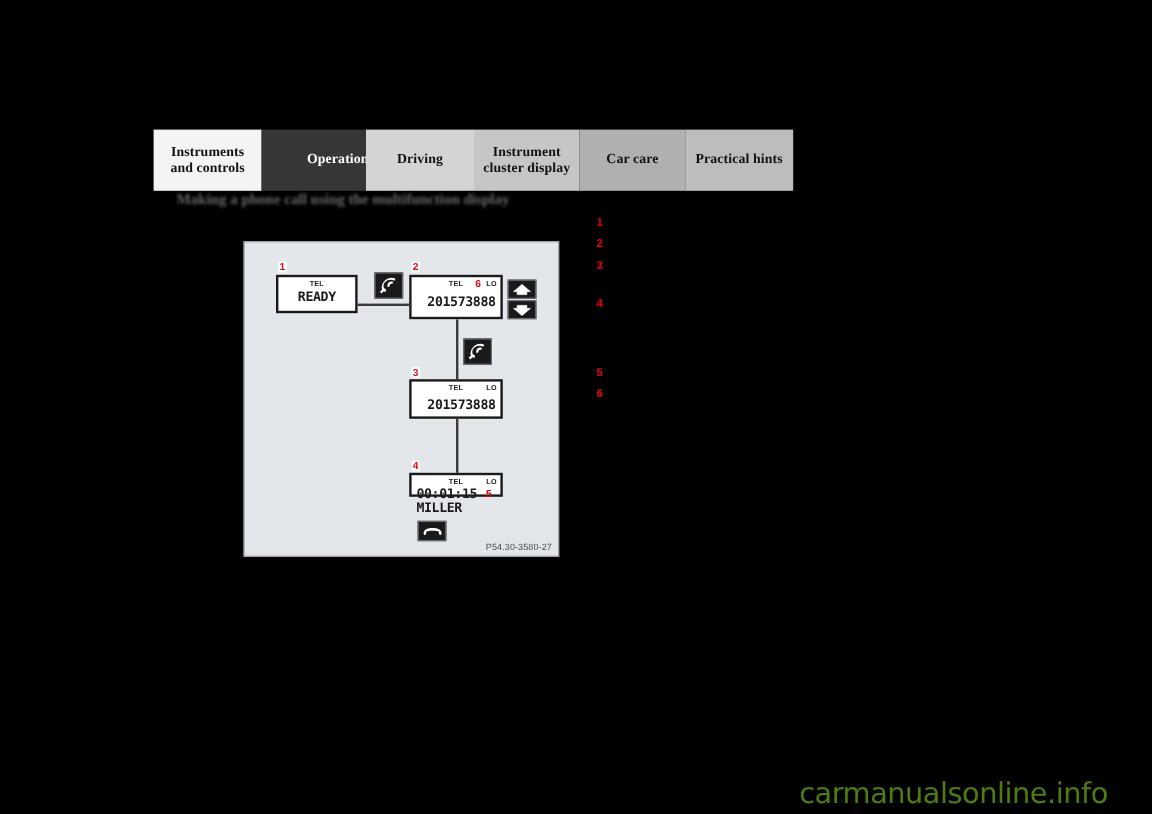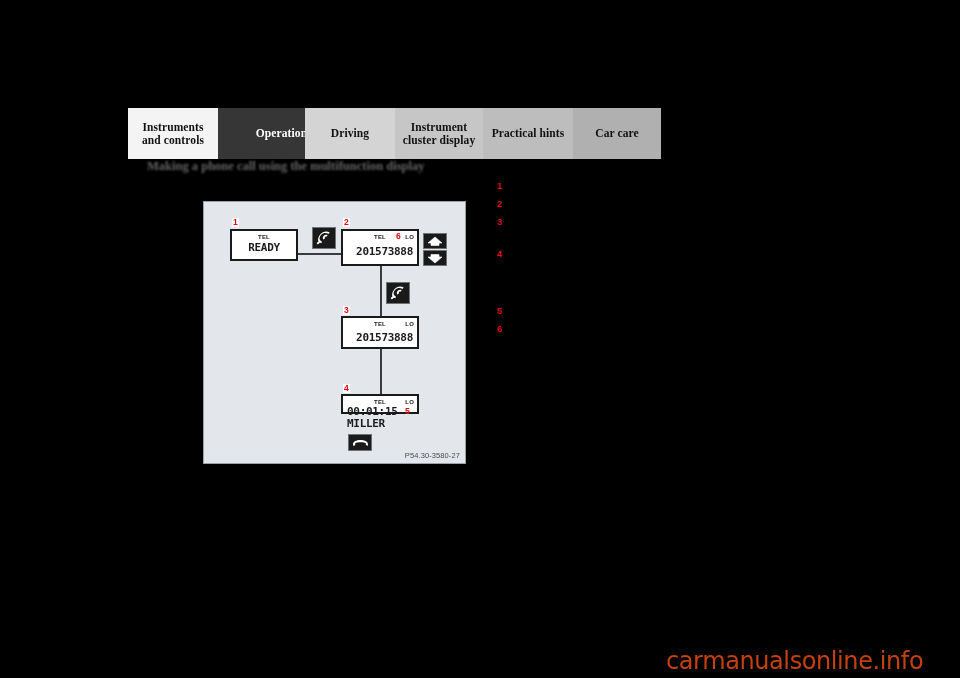--- a/index.html
+++ b/index.html
@@ -198,46 +198,46 @@
     color: #000000;
   }
 
   
   #watermark {
     position: absolute;
     left: 666px;
     top: 647px;
     font-family: "DejaVu Sans", sans-serif;
     font-size: 24px;
-    color: #c2410c;
+    color: #4d7c0f;
     letter-spacing: -0.4px;
     white-space: nowrap;
   }
 </style>
 </head>
 <body>
 
 <div id="tabbar">
   <div class="tab" style="background: rgb(244, 244, 244); width: 90px; flex: 0 0 90px;">
     <span class="tab-label">Instruments and controls</span>
   </div>
   <div class="tab active" style="background: rgb(54, 54, 54); width: 87px; flex: 0 0 87px;">
     <span class="tab-label">Operation</span>
   </div>
   <div class="tab" style="background: rgb(212, 212, 212); width: 90px; flex: 0 0 90px;">
     <span class="tab-label">Driving</span>
   </div>
   <div class="tab" style="background: rgb(198, 198, 198); width: 88px; flex: 0 0 88px;">
     <span class="tab-label">Instrument cluster display</span>
   </div>
+  <div class="tab" style="background: rgb(176, 176, 176); width: 88px; flex: 0 0 88px;">
+    <span class="tab-label">Car care</span>
+  </div>
   <div class="tab" style="background: rgb(189, 189, 189); width: 90px; flex: 0 0 90px;">
     <span class="tab-label">Practical hints</span>
-  </div>
-  <div class="tab" style="background: rgb(176, 176, 176); width: 88px; flex: 0 0 88px;">
-    <span class="tab-label">Car care</span>
   </div>
 </div>
 
 <div id="section-heading">Making a phone call using the multifunction display</div>
 
 <div id="figure-panel">
 
   <div class="conn h" style="left:93px; top:51px; width:48px;"></div>
   <div class="conn v" style="left:176px; top:64px; height:51px;"></div>
   <div class="conn v" style="left:176px; top:145px; height:48px;"></div>

